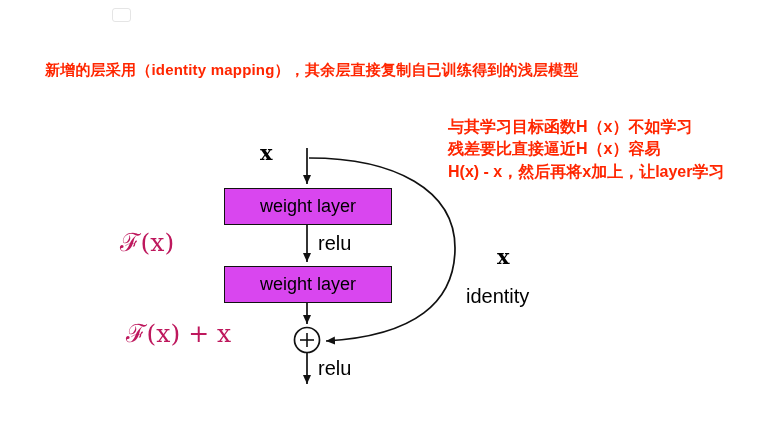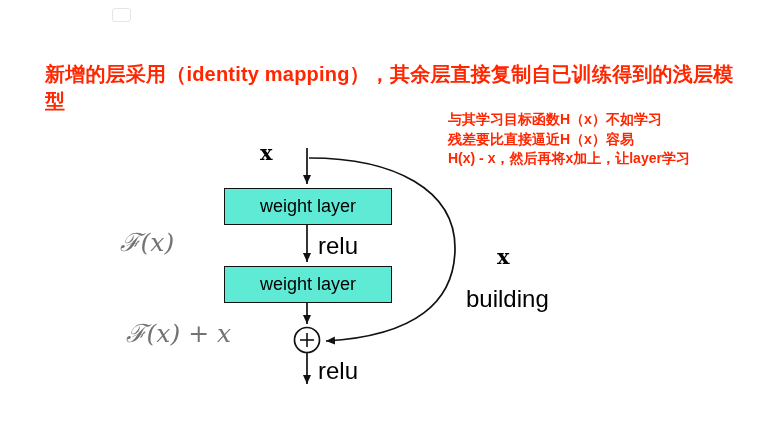--- a/index.html
+++ b/index.html
@@ -6,33 +6,33 @@
   .stage {
     position:relative; width:758px; height:436px; background:#ffffff;
     font-family:"Liberation Sans", sans-serif; overflow:hidden; color:#111;
   }
   .abs { position:absolute; }
   .note {
     color: var(--accent, #ff2600);
     font-weight:600;
     font-family:"Liberation Sans", sans-serif;
   }
-  .top-note { left:45px; top:61px; width:690px; font-size:20px; letter-spacing:0.2px; }
-  .side-note { left:448px; top:110px; width:300px; font-size:14px; line-height:1.4; }
+  .top-note { left:45px; top:61px; width:690px; font-size:15px; letter-spacing:0.2px; }
+  .side-note { left:448px; top:116px; width:300px; font-size:16px; line-height:1.4; }
   .wbox {
     left:224px; width:168px; height:37px;
-    border:1.7px solid #111; background:#5eead4; box-sizing:border-box;
+    border:1.7px solid #111; background:#d946ef; box-sizing:border-box;
     display:flex; align-items:center; justify-content:center;
     font-size:18px; color:#000;
   }
   .math {
-    font-family:"DejaVu Serif", serif; font-style:italic; font-size:25px; color:#737373;text-align:center;
+    font-family:"DejaVu Serif", serif; font-size:25px; color:#be185d;text-align:center;
   }
   .bold-x { font-family:"DejaVu Serif", serif; font-weight:bold; font-size:21px; color:#000; }
-  .plain-label { font-size:24px; color:#000; }
+  .plain-label { font-size:20px; color:#000; }
   .caption {
     left:88px; top:392px; width:560px;
     font-family:"Liberation Serif", serif; font-size:21px; color:#000;
   }
   .artifact {
     left:112px; top:8px; width:17px; height:12px;
     border:1.5px solid #cfcfcf; border-radius:3px; opacity:.55;
   }
   svg.wires { position:absolute; left:0; top:0; }
 </style>
@@ -80,20 +80,20 @@
   <div class="abs wbox" style="top:188px;">weight layer</div>
 
   <div class="abs plain-label" style="left:318px; top:232px;">relu</div>
 
   <div class="abs math" style="left:120px; top:224px;">ℱ(x)</div>
 
   <div class="abs wbox" style="top:266px;">weight layer</div>
 
   <div class="abs bold-x" style="left:497px; top:244px;">x</div>
 
-  <div class="abs plain-label" style="left:466px; top:285px;">building</div>
+  <div class="abs plain-label" style="left:466px; top:285px;">identity</div>
 
   <div class="abs math" style="left:126px; top:315px;">ℱ(x) + x</div>
 
   <div class="abs plain-label" style="left:318px; top:357px;">relu</div>
 
 
 </div>
 
 </body></html>

